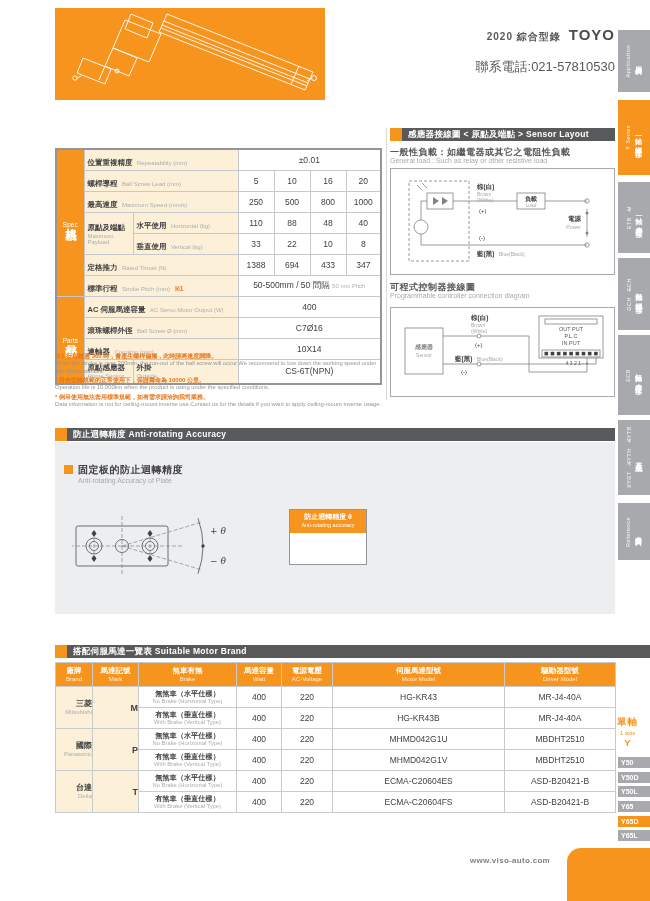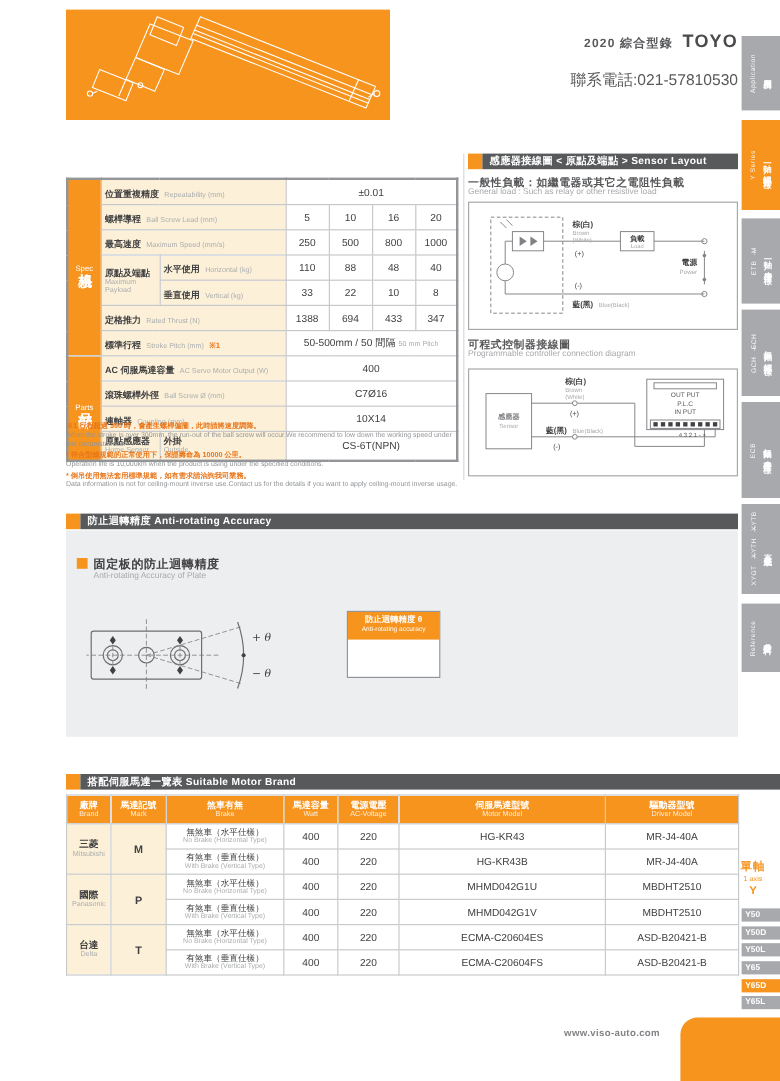--- a/index.html
+++ b/index.html
@@ -64,26 +64,26 @@
   .acc-val { height:31px; text-align:center; font-size:12px; color:#414042; line-height:31px; }
 
   
   .motor-table { position:absolute; left:55px; top:662px; width:560px; border-collapse:collapse; table-layout:fixed; border:1px solid #939598; }
   .motor-table td { border:1px solid #C9CACC; text-align:center; vertical-align:middle; overflow:hidden; }
   .motor-table tr.mhead { height:24px; }
   .motor-table tr.mrow { height:21px; }
   td.m-head { background:#F7941E; color:#fff; }
   .m-head .hz { display:block; font-size:7.5px; font-weight:bold; line-height:9px; }
   .m-head .he { display:block; font-size:6px; color:rgba(255,255,255,.85); line-height:8px; }
-  td.m-brand, td.m-mark { background:#FCF1D8; }
+  td.m-brand, td.m-mark { background:#FCF1D8;text-align:right; }
   .m-brand .bz { display:block; font-size:8px; font-weight:bold; color:#414042; line-height:9px; }
   .m-brand .be { display:block; font-size:6px; color:#ABADB0; line-height:8px; }
   td.m-mark { font-size:9px; font-weight:bold; color:#414042; }
   td.m-brake { background:#fff; }
-  .m-brake .kz { display:block; font-size:7.2px; font-weight:normal; color:#414042; line-height:9px; }
+  .m-brake .kz { display:block; font-size:7.2px; font-weight:bold; color:#414042; line-height:9px; }
   .m-brake .ke { display:block; font-size:5.8px; color:#ABADB0; line-height:7px; }
   td.m-val { background:#fff; font-size:8.5px; color:#414042; }
 
   
   .axis-group { position:absolute; left:605px; top:716px; width:45px; text-align:center; color:#F7941E; }
   .axis-group .g1 { font-size:9.5px; font-weight:bold; letter-spacing:1px; }
   .axis-group .g2 { font-size:6px; line-height:8px; }
   .axis-group .g3 { font-size:9.5px; font-weight:bold; line-height:11px; }
   .model-tab { position:absolute; left:618px; width:32px; height:11px; background:#A7A9AC; color:#fff; font-size:7px; font-weight:bold; line-height:11px; padding-left:3px; cursor:pointer; }
   .model-tab.active { background:#F7941E; }

